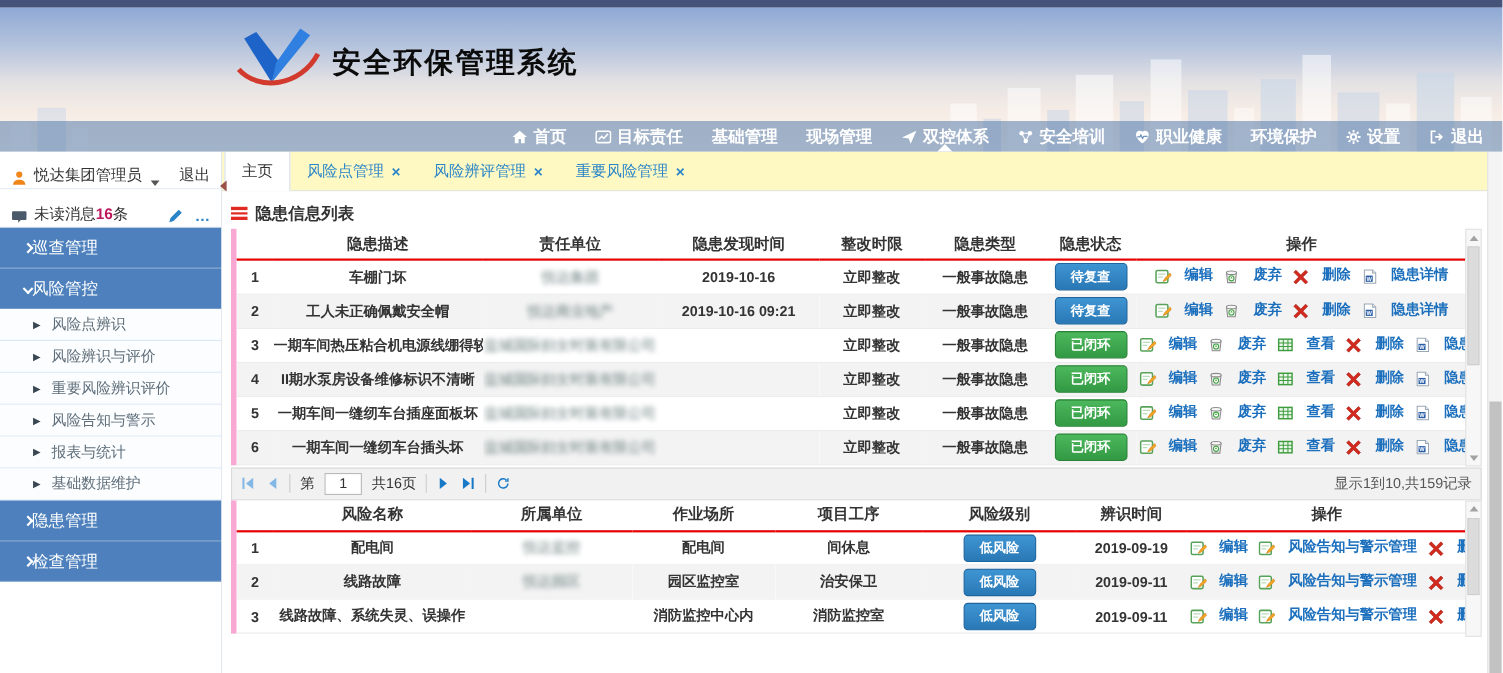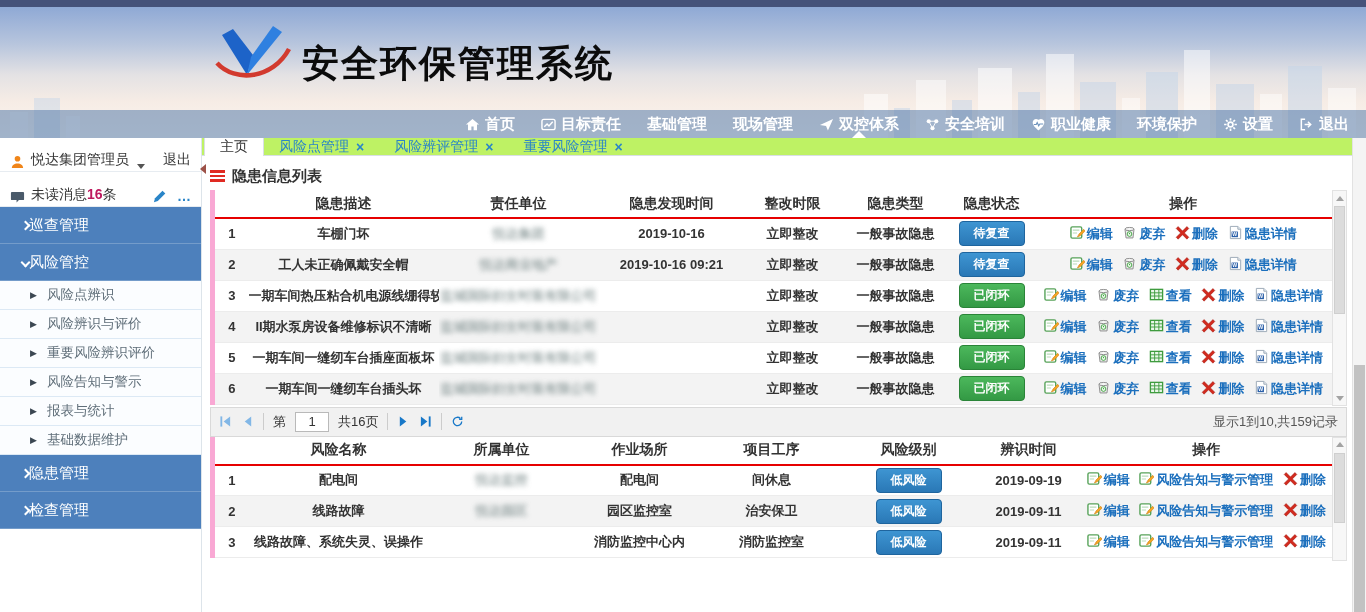--- a/index.html
+++ b/index.html
@@ -13,21 +13,21 @@
   .skyline{position:absolute;left:0;right:0;bottom:0;height:96px;display:flex;align-items:flex-end;gap:6px;padding:0 10px;z-index:0}
   .skyline div{flex:none}
   .navbar{position:absolute;left:0;right:0;bottom:0;height:28px;background:rgba(88,124,170,.55);
     display:flex;justify-content:flex-end;align-items:stretch;padding-right:4px;z-index:3}
   .nav-item{position:relative;display:flex;align-items:center;gap:5px;padding:0 13px;color:#fff;
     font-size:15px;font-weight:600;cursor:pointer;white-space:nowrap}
   .nav-item svg{width:15px;height:15px;display:block}
   .nav-item.active:after{content:"";position:absolute;left:50%;bottom:0;margin-left:-7px;
     border-left:7px solid transparent;border-right:7px solid transparent;border-bottom:7px solid #fff}
   .logo{position:absolute;left:213px;top:14px;z-index:2}
-  .app-title{position:absolute;left:302px;top:32px;z-index:2;font-size:37px;font-weight:bold;color:#0b0b0b;letter-spacing:2px}
+  .app-title{position:absolute;left:302px;top:32px;z-index:2;font-size:26px;font-weight:bold;color:#0b0b0b;letter-spacing:2px}
 
   
   .shell{display:flex;height:474px;position:relative}
   .collapse-handle{position:absolute;left:200px;top:26px;width:0;height:0;z-index:5;
     border-top:5px solid transparent;border-bottom:5px solid transparent;border-right:6px solid #9c5148}
 
   
   .sidebar{width:202px;background:#fff;border-right:1px solid #dde4ea;display:flex;flex-direction:column}
   .side-row{display:flex;align-items:flex-end;gap:6px;padding:2px 10px;border-bottom:1px solid #e7ecf1;font-size:14px;color:#333}
   .user-row{height:34px}
@@ -42,21 +42,21 @@
   .chev{width:7px;height:7px;border-right:2px solid #fff;border-bottom:2px solid #fff;flex:none}
   .chev.right{transform:rotate(-45deg)}
   .chev.down{transform:rotate(45deg)}
   .subitem{height:29px;background:#fbfdff;color:#5f6e79;display:flex;align-items:center;gap:10px;
     padding-left:30px;font-size:13.5px;border-bottom:1px solid #dce9f5;cursor:pointer}
   .subarrow{font-size:9px;color:#3b4752}
   .side-fill{flex:1;background:#fff}
 
   
   .main{flex:1;min-width:0;display:flex;flex-direction:column}
-  .tabbar{height:18px;background:#bef264;border-bottom:1px solid #d9dfe4;display:flex;align-items:stretch;padding-left:2px}
+  .tabbar{height:36px;background:#fef9c3;border-bottom:1px solid #d9dfe4;display:flex;align-items:stretch;padding-left:2px}
   .tab{display:flex;align-items:center;gap:7px;padding:0 15px;font-size:14px;color:#2a85c8;cursor:pointer;white-space:nowrap}
   .tab.active{background:#fff;color:#333;border-left:1px solid #d9dfe4;border-right:1px solid #d9dfe4;margin-bottom:-1px}
   .tab .close{font-size:14px;font-weight:bold;line-height:1}
   .content{flex:1;background:#fff;padding:6px 0 0 8px;overflow:hidden}
 
   .section-title{display:flex;align-items:center;gap:7px;height:28px;font-size:15px;font-weight:bold;color:#333}
   .hamburger{display:flex;flex-direction:column;gap:2px}
   .hamburger i{display:block;width:15px;height:2.6px;background:#e02a22}
 
   .tablebox{position:relative;width:1137px}
@@ -64,21 +64,21 @@
   thead th{height:28px;font-size:14px;font-weight:bold;color:#333;border-bottom:2px solid #e60000;background:#fff;white-space:nowrap}
   tbody td{height:31px;font-size:13px;font-weight:600;color:#333;text-align:center;border-bottom:1px solid #ececec;
     white-space:nowrap;overflow:hidden}
   tbody tr:nth-child(even){background:#f3f3f3}
   .c-time{font-weight:700}
   .blurred{filter:blur(2.5px);opacity:.7;color:#788}
   .badge{display:inline-block;min-width:66px;padding:3px 8px;border-radius:4px;color:#fff;font-size:12px;font-weight:bold}
   .st-blue{background:linear-gradient(#3e95d2,#2a78b6);border:1px solid #1f659e}
   .st-green{background:linear-gradient(#4cb85c,#339944);border:1px solid #2a8438}
   .c-ops{white-space:nowrap}
-  .op{display:inline-flex;align-items:flex-start;gap:2px;margin:0 3px;color:#1b6fbd;font-weight:600;font-size:13px;text-decoration:none;cursor:pointer}
+  .op{display:inline-flex;align-items:flex-end;gap:12px;margin:0 3px;color:#1b6fbd;font-weight:600;font-size:13px;text-decoration:none;cursor:pointer}
   .op-ic svg{width:15px;height:15px;display:block}
 
   
   .vscroll{position:absolute;right:0;top:0;width:15px;background:#f7f7f7;border:1px solid #e2e2e2}
   .vs-up,.vs-down{position:absolute;left:0;width:13px;height:14px;display:flex;align-items:center;justify-content:center}
   .vs-up{top:0}.vs-down{bottom:0}
   .tri-up{width:0;height:0;border-left:4px solid transparent;border-right:4px solid transparent;border-bottom:5px solid #a3a3a3}
   .tri-dn{width:0;height:0;border-left:4px solid transparent;border-right:4px solid transparent;border-top:5px solid #a3a3a3}
   .vs-thumb{position:absolute;left:1px;width:11px;background:#dcdcdc;border:1px solid #cfcfcf}
 

